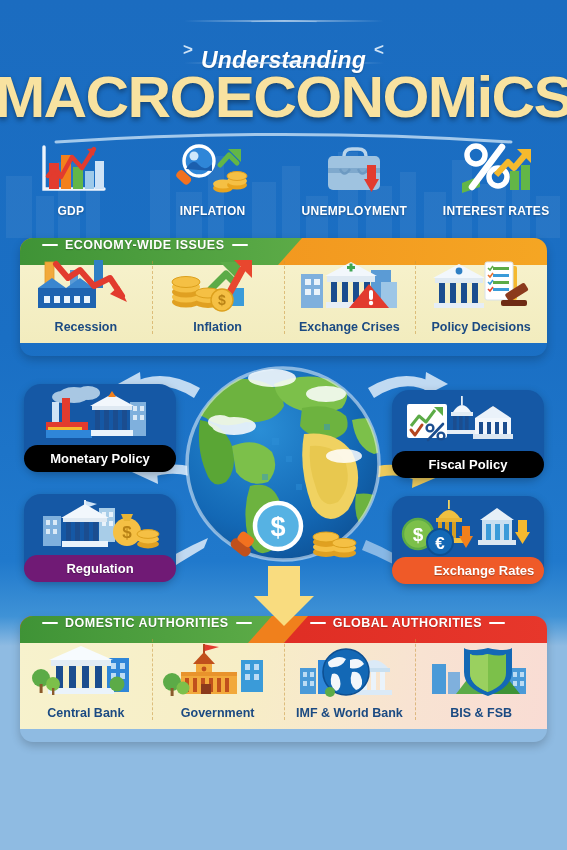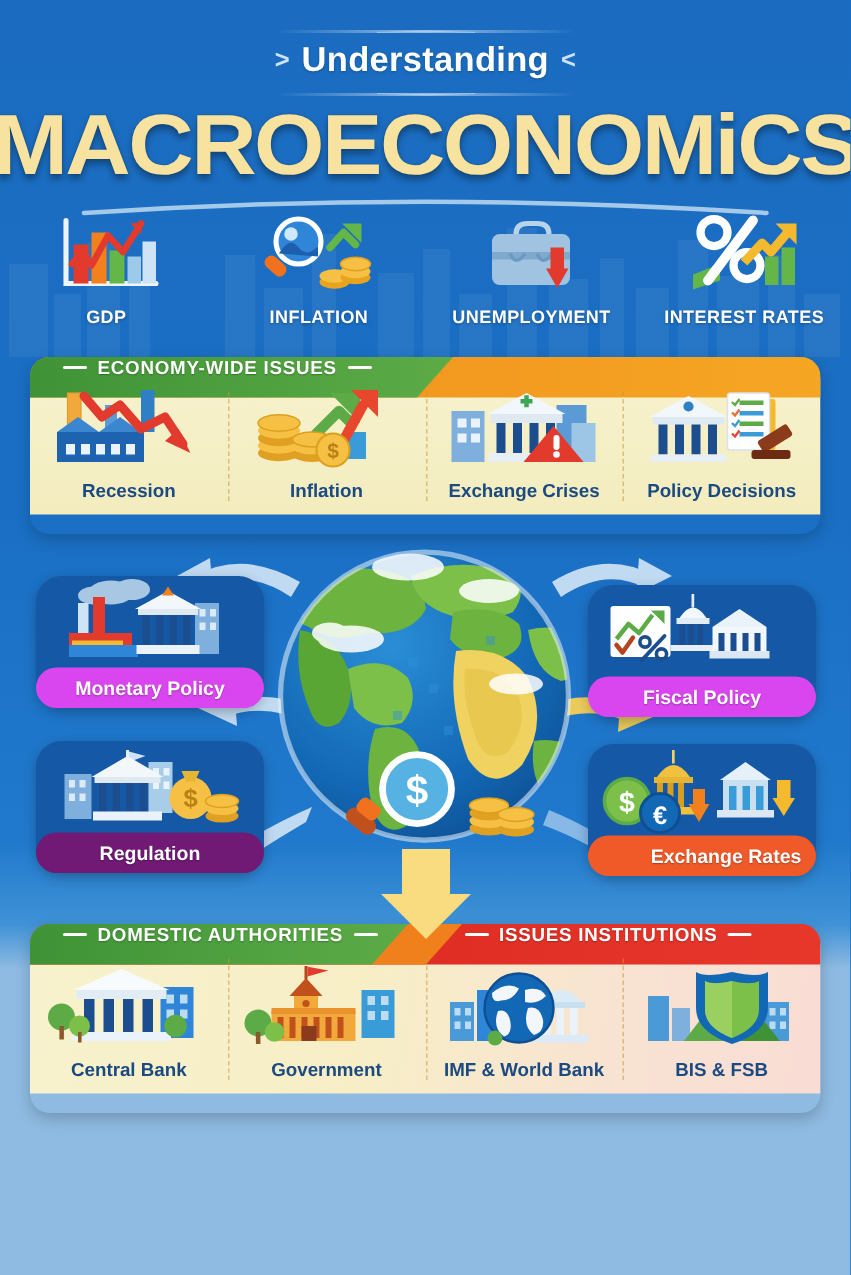--- a/index.html
+++ b/index.html
@@ -17,22 +17,22 @@
   
   .skyline { position:absolute; left:0; bottom:0; width:100%; height:100%; opacity:.16; }
 
   
   .header { position:absolute; left:0; top:0; width:567px; height:238px; }
   .kicker-wrap {
     position:absolute; left:0; top:26px; width:567px;
     display:flex; align-items:center; justify-content:center; gap:8px;
   }
   .kicker {
-    color:#ffffff; font-size:23px; font-weight:bold;
-    letter-spacing:.2px; text-shadow:0 1px 2px rgba(0,0,0,.25);
+    color:#ffffff; font-size:23px; font-style:italic; font-weight:bold;
+    letter-spacing:.2px; text-shadow:0 1px 2px rgba(0,0,0,.25);margin-top:21px;
   }
   .kicker-arrow { color:#cfe3f6; font-size:17px; font-weight:bold; }
   .kicker-rule { position:absolute; width:200px; height:2px; left:184px;
     background:linear-gradient(90deg,rgba(255,255,255,0) 0%,rgba(255,255,255,.55) 50%,rgba(255,255,255,0) 100%); }
   .kicker-rule.top { top:20px; }
   .kicker-rule.bot { top:62px; }
 
   .title {
     position:absolute; left:0; top:64px; width:567px; text-align:center;
     color:#f8e2a0; font-size:57px; font-weight:bold; letter-spacing:-1.6px;
@@ -91,21 +91,21 @@
   }
   .pill .pillart { position:absolute; left:0; top:2px; width:152px; height:54px;
                    display:flex; align-items:flex-end; justify-content:center; }
   .pill .tag {
     width:152px; height:27px; border-radius:14px;
     display:flex; align-items:center; justify-content:center;
     color:#fff; font-size:13px; font-weight:bold;
     font-family:"Liberation Sans","Liberation Sans Narrow",sans-serif;
     text-shadow:0 1px 1px rgba(0,0,0,.3);
   }
-  .tag-blue { background:#d946ef; }
+  .tag-blue { background:#000000; }
   .tag-red  { background:#701a75; }
   .tag-orange { background:#ef5a28;padding-left:32px; }
 
   #pill-monetary { left:24px; top:22px; }
   #pill-regulation { left:24px; top:132px; }
   #pill-fiscal { left:392px; top:28px; }
   #pill-exchange { left:392px; top:134px; }
 
   
   .down-arrow { position:absolute; left:248px; top:566px; width:72px; height:62px; z-index:3; }
@@ -629,21 +629,21 @@
         <path d="M0 0 H288 L264 27 H0 Z" fill="#f0801c"></path>
         <path d="M0 0 H252 L228 27 H0 Z" fill="url(#grnG2)"></path>
       </svg>
       <span class="band-title" style="position:relative;margin-left:22px;">
         <i class="dash"></i>
         <span>DOMESTIC AUTHORITIES</span>
         <i class="dash"></i>
       </span>
       <span class="band-title" style="position:relative;margin-left:58px;">
         <i class="dash"></i>
-        <span>ISSUES INSTITUTIONS</span>
+        <span>GLOBAL AUTHORITIES</span>
         <i class="dash"></i>
       </span>
     </div>
 
     <div class="cells" style="height:99px; background:linear-gradient(100deg,#f7f2cd 0%,#f7eec6 42%,#f8e3d2 74%,#f9dcd4 100%);">
 
       <div class="cell">
         <div class="art">
           <svg width="110" height="58" viewBox="0 0 110 58">
             <rect x="76" y="16" width="22" height="34" fill="#2f86d8"></rect>

